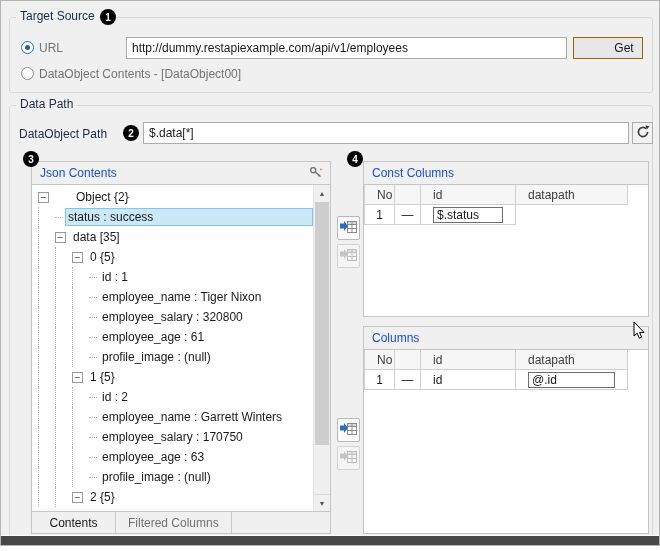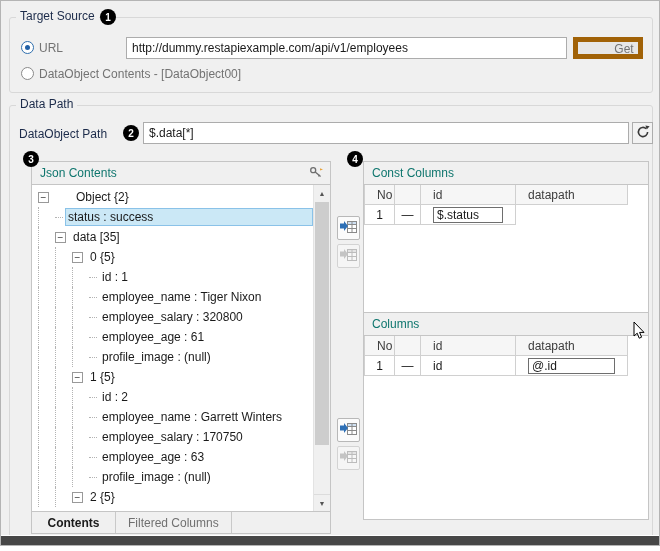--- a/index.html
+++ b/index.html
@@ -13,49 +13,49 @@
 
   .badge { position:absolute; width:16px; height:16px; border-radius:50%; background:var(--badge_bg,#000); color:#fff; font-weight:bold; font-size:10px; display:flex; align-items:center; justify-content:center; z-index:6; }
 
   .radio { position:absolute; width:13px; height:13px; border-radius:50%; border:1px solid #8a8a8a; background:#fff; }
   .radio.checked { border-color:#2f6fad; }
   .radio.checked::after { content:''; position:absolute; inset:3px; border-radius:50%; background:var(--accent_blue,#2160a6); }
 
   .lbl { position:absolute; white-space:nowrap; color:#737373; }
 
   .textbox { position:absolute; background:#fff; border:1px solid #acacac; padding:2px 5px; font:inherit; color:#1a1a1a; }
-  .btn { position:absolute; background:#e7e7e7; border:5px solid #a16207; font:inherit; color:#737373;padding-left:32px; }
+  .btn { position:absolute; background:#e7e7e7; border:1px solid #a16207; font:inherit; color:#0f172a;padding-left:32px; }
 
   .toolbtn { position:absolute; width:23px; height:24px; background:#fbfbfb; border:1px solid #b8b8b8; border-radius:2px; display:flex; align-items:center; justify-content:center; padding:0; }
   .toolbtn.disabled { filter:grayscale(1); opacity:.5; }
   .iconbtn { position:absolute; background:#f2f2f2; border:1px solid #adadad; display:flex; align-items:center; justify-content:center; padding:0; }
 
   .panel { position:absolute; border:1px solid #c5c5c5; background:#f0f0f0; }
-  .panel-header { position:absolute; top:0; left:0; right:0; height:22px; display:flex; align-items:center; padding:0 8px; color:#0f766e; }
+  .panel-header { position:absolute; top:0; left:0; right:0; height:22px; display:flex; align-items:center; padding:0 8px; color:#1d4ed8; }
   .panel-body { position:absolute; top:22px; left:0; right:0; bottom:0; background:#fff; border-top:1px solid #c5c5c5; overflow:hidden; }
   .panel-body.with-tabs { bottom:22px; }
   .key-ico { position:absolute; right:6px; top:4px; }
 
   .tree { position:absolute; inset:0; padding:2px 17px 0 0; overflow:hidden; }
   .tree-row { height:20px; display:flex; align-items:center; padding-left:6px; background:#fff; }
   .guide { width:17px; height:100%; border-left:1px dotted #b3b3b3; flex:0 0 17px; }
   .expander { width:11px; height:11px; border:1px solid #999; background:#fff; color:#333; font-size:10px; line-height:9px; text-align:center; flex:0 0 11px; margin-right:4px; }
   .dash { width:8px; border-top:1px dotted #b3b3b3; flex:0 0 8px; margin-right:2px; }
   .tlabel { padding:2px 3px; white-space:nowrap; }
   .tlabel.b { font-weight:normal;margin-left:20px; }
   .tlabel.sel { background:var(--selection_bg,#cbe8f6); box-shadow:inset 0 0 0 1px #8ac2e8; flex:1; }
 
   .scrollbar { position:absolute; top:0; right:0; bottom:0; width:17px; background:#f0f0f0; border-left:1px solid #e3e3e3; }
   .sb-btn { position:absolute; left:0; width:16px; height:17px; display:flex; align-items:center; justify-content:center; font-size:7px; color:#555; }
   .sb-up { top:0; } .sb-down { bottom:0; border-top:1px solid #dcdcdc; }
   .sb-thumb { position:absolute; left:1px; width:14px; top:17px; height:243px; background:#cdcdcd; }
 
   .tabs { position:absolute; left:0; right:0; bottom:0; height:22px; display:flex; background:#f0f0f0; border-top:1px solid #c5c5c5; }
   .tab { min-width:84px; padding:0 12px; display:flex; align-items:center; justify-content:center; border-right:1px solid #c9c9c9; color:#707070; }
-  .tab.active { font-weight:bold; color:#1a1a1a; }
+  .tab.active { font-weight:normal; color:#1a1a1a; }
 
   .grid { display:grid; grid-template-columns:30px 26px 95px 112px; width:265px; border-left:1px solid #d0d0d0; background:#fff; }
   .gcell { border-right:1px solid #d0d0d0; border-bottom:1px solid #d0d0d0; height:20px; display:flex; align-items:center; padding:0 12px; white-space:nowrap; overflow:hidden; }
   .gcell.c0, .gcell.c1 { justify-content:center; }
   .ghead { background:#f6f6f6; color:#3c3c3c; justify-content:flex-start !important; }
   .editor { flex:1; border:1px solid #6e6e6e; height:16px; display:flex; align-items:center; padding:0 3px; background:#fff; }
 
   .cursor { position:absolute; z-index:9; }
 </style>
 </head>
@@ -281,21 +281,21 @@
           <div class="gcell ghead c3">datapath</div>
           <div class="gcell c0">1</div>
           <div class="gcell c1">—</div>
           <div class="gcell c3">
             <div class="editor">$.status</div>
           </div>
         </div>
     </div>
   </div>
 
-  <div class="panel" style="left:362px;top:311px;width:286px;height:208px">
+  <div class="panel" style="left:362px;top:325px;width:286px;height:208px">
     <div class="panel-header">
       <span>Columns</span>
     </div>
     <div class="panel-body">
       <div class="grid" id="cols-grid">
           <div class="gcell ghead c0">No</div>
           <div class="gcell ghead c1"></div>
           <div class="gcell ghead c2">id</div>
           <div class="gcell ghead c3">datapath</div>
           <div class="gcell c0">1</div>

